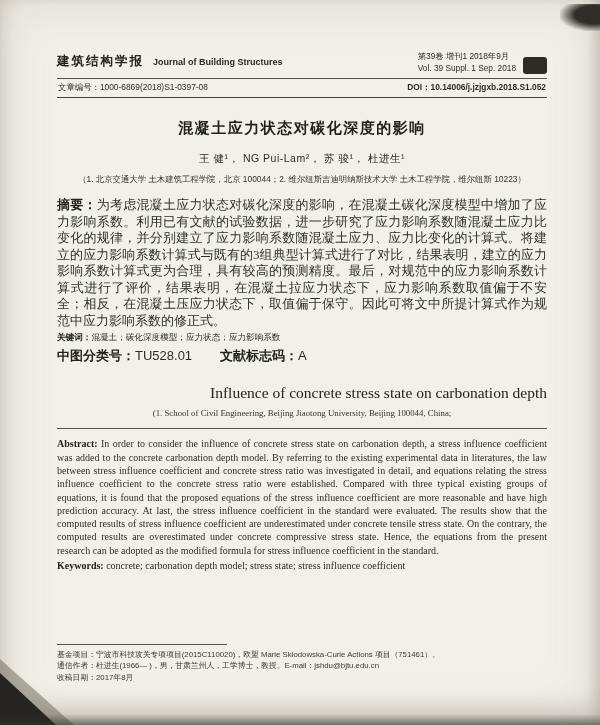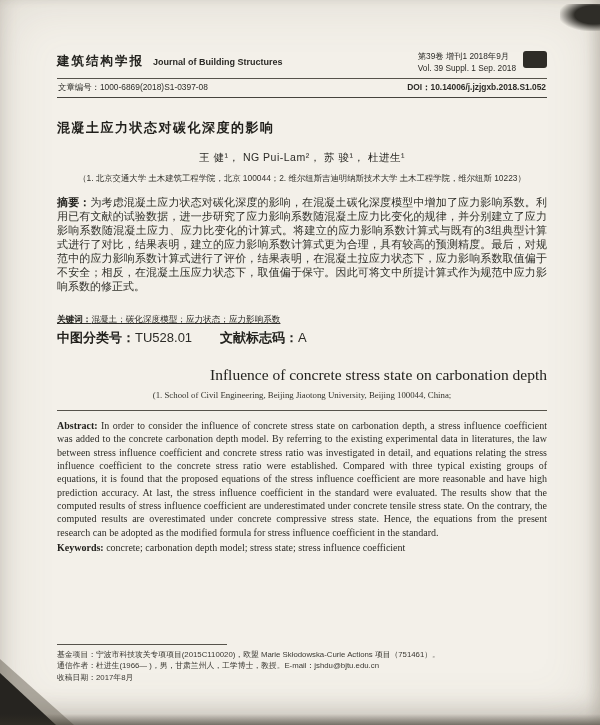--- a/index.html
+++ b/index.html
@@ -20,39 +20,39 @@
                 inset 0 -16px 20px rgba(80,75,62,.22);
   }
 
   .content { position: absolute; left: 57px; right: 53px; top: 50px; }
 
   
   .hdr { display: flex; justify-content: space-between; align-items: flex-start; }
   .hdr-left { display: flex; align-items: baseline; gap: 9px; padding-top: 3px; }
   .j-cn { font-size: 12.5px; font-weight: bold; letter-spacing: 2px; color: #23221e; text-align: center; }
   .j-en { font-size: 9px; font-weight: bold; color: #2c2b27; }
-  .hdr-right { display: flex; align-items: flex-start; gap: 7px; }
+  .hdr-right { display: flex; align-items: flex-end; gap: 7px; }
   .issue { font-size: 8.3px; line-height: 1.45; color: #2c2b27; }
   .logo { width: 24px; height: 17px; background: #2e2c27; border-radius: 3px; margin-top: 1px; }
 
   .rule { border: none; border-top: 1px solid #56534b; margin: 0; }
   .rule.thin  { margin-top: 4px; }
   .rule.thick { border-top: 1.7px solid #45433d; }
 
   .meta { display: flex; justify-content: space-between; font-size: 8.4px; padding: 3px 1px 4px 1px; }
   .meta .doi { font-weight: bold; }
 
   
-  .title-cn { font-size: 13px; font-weight: bold; letter-spacing: 1.5px; margin-top: 21px; color: #201f1b; }
+  .title-cn { text-align: center; font-size: 15px; font-weight: bold; letter-spacing: 1.5px; margin-top: 21px; color: #201f1b; }
   .authors-cn { text-align: center; font-size: 10.5px; margin-top: 14px; letter-spacing: .5px; }
   .affil-cn { text-align: center; font-size: 8.4px; margin-top: 8px; color: #34332d; }
 
-  .abs-cn { margin-top: 12px; font-size: 11px; line-height: 1.27; text-align: justify; color: #30302a; }
+  .abs-cn { margin-top: 12px; font-size: 13px; line-height: 1.27; text-align: justify; color: #30302a; font-family: Liberation Serif, serif; }
   .label-b { font-weight: bold; color: #23221e; }
-  .kw-cn  { font-size: 8.6px; margin-top: 20px; text-decoration: underline; }
+  .kw-cn  { font-size: 8.6px; margin-top: 3px; }
   .clc    { font-size: 13px; margin-top: 3px; }
   .clc .gap { display: inline-block; width: 28px; }
 
   
   .title-en { font-family: "Liberation Serif", "DejaVu Serif", serif; text-align: right; font-size: 15.5px; margin-top: 19px; color: #23221e; }
   .authors-en { font-family: "Liberation Serif", "DejaVu Serif", serif; text-align: center; font-size: 9.6px; margin-top: 11px; }
   .affil-en { font-family: "Liberation Serif", "DejaVu Serif", serif; text-align: center; font-size: 8.8px; line-height: 1.4; margin-top: 5px; color: #34332d; }
 
   .divider { border-top: 1px solid #56534b; margin-top: 9px; }
 

